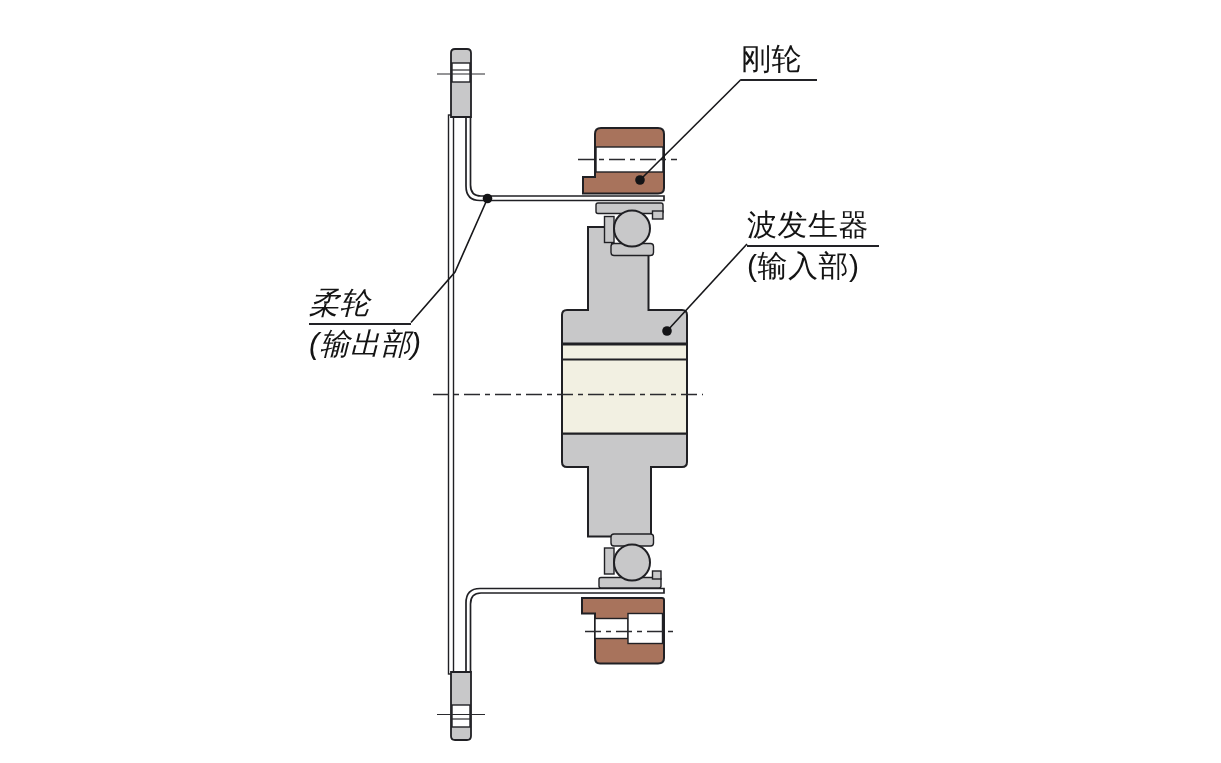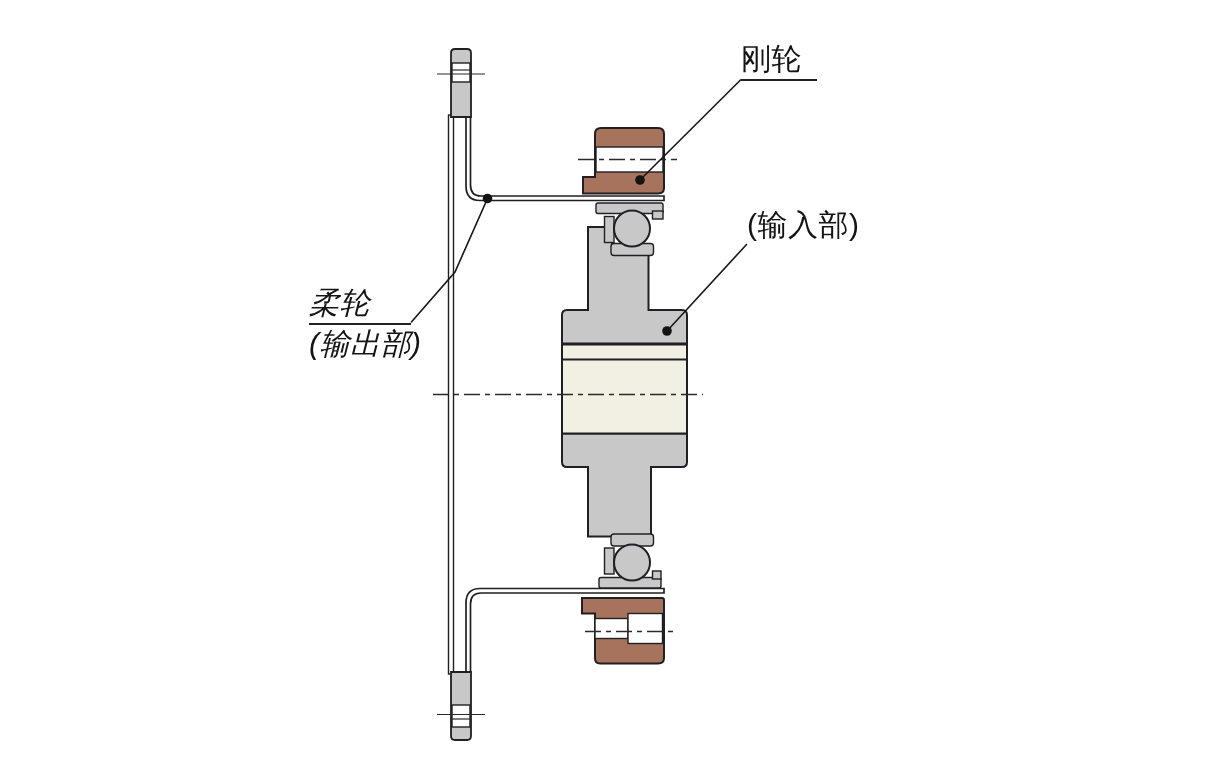--- a/index.html
+++ b/index.html
@@ -91,20 +91,21 @@
 
     <polyline points="411,322.5 455,272 487.5,198.5" class="leader"></polyline>
     <circle cx="487.5" cy="198.5" r="4.8" class="ldot"></circle>
   </svg>
 
   <div class="label" style="left:741px;top:40px;width:76px;">
     <span class="ul">刚轮</span>
   </div>
 
   <div class="label" style="left:747px;top:206px;width:132px;">
+    <span class="ul">波发生器</span>
     <span>(输入部)</span>
   </div>
 
   <div class="label" style="left:309px;top:284px;width:102px;font-style:italic;">
     <span class="ul">柔轮</span>
     <span>(输出部)</span>
   </div>
 
 </div>
 

